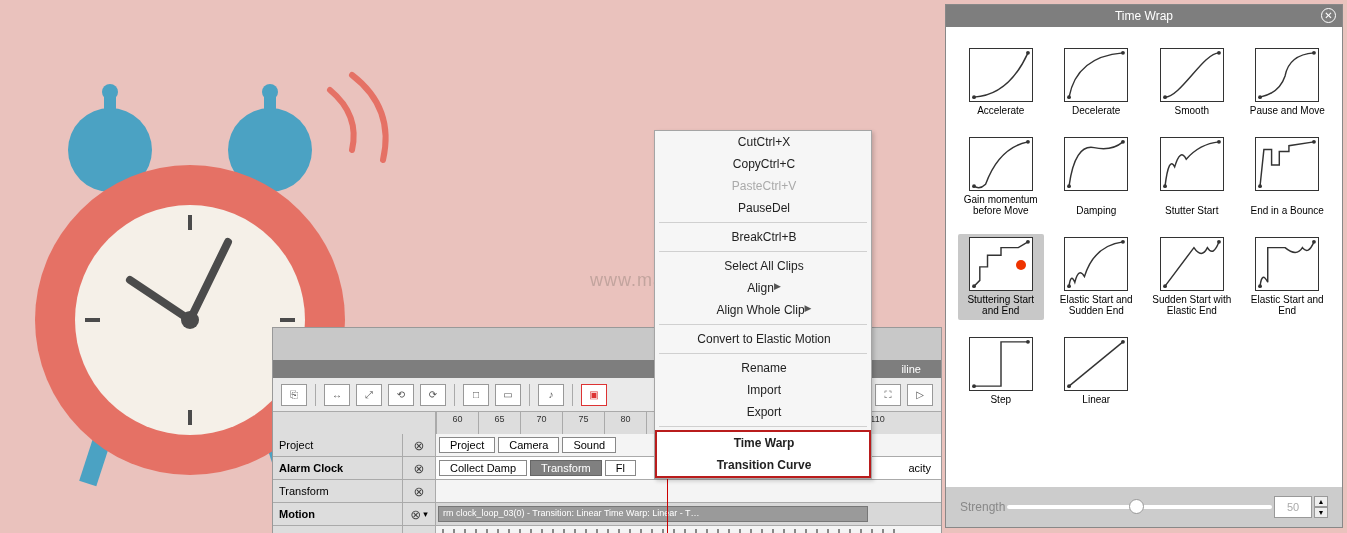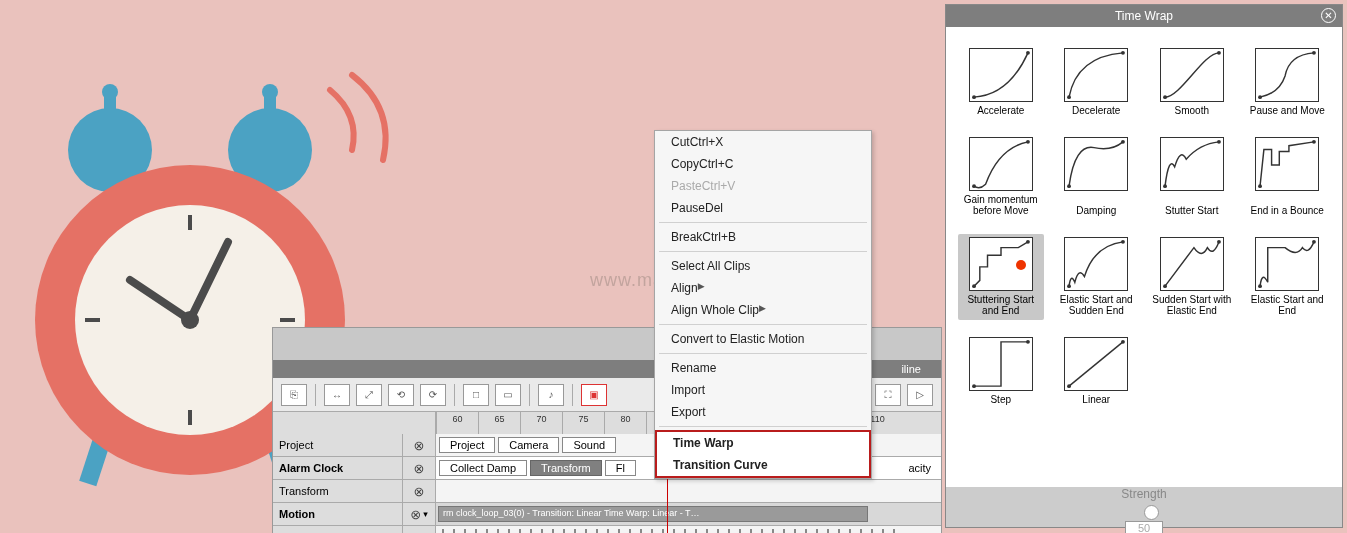--- a/index.html
+++ b/index.html
@@ -32,39 +32,39 @@
 .tab-btn.active { background: #808080; color: #fff; border-color: #666; }
 .close-icn { font-size: 13px; color: #444; cursor: pointer; }
 .clip-bar { position: absolute; left: 2px; top: 3px; height: 16px; background: #9a9a9a; color: #fff; font-size: 9px; padding: 1px 4px; white-space: nowrap; overflow: hidden; border: 1px solid #777; }
 .keyframes { position: absolute; left: 0; top: 0; right: 0; bottom: 0; }
 .kf { position: absolute; width: 2px; top: 3px; bottom: 3px; background: #888; }
 .track-footer { height: 10px; background: #d0d0d0; }
 .playhead { position: absolute; top: 52px; bottom: 0; width: 1px; background: #c00; left: 394px; z-index: 5; }
 
 
 .ctx-menu { position: absolute; left: 654px; top: 130px; width: 218px; background: #f6f6f6; border: 1px solid #a5a5a5; box-shadow: 2px 2px 4px rgba(0,0,0,.18); z-index: 30; }
-.ctx-item { display: flex; justify-content: flex-start; padding: 4px 14px 4px 16px; font-size: 12px; color: #222; cursor: pointer; position: relative; }
+.ctx-item { display: flex; justify-content: center; padding: 4px 14px 4px 16px; font-size: 12px; color: #222; cursor: pointer; position: relative; }
 .ctx-item.disabled { color: #aaa; }
 .ctx-item .arrow { color: #555; font-size: 9px; }
 .ctx-sep { height: 1px; background: #d0d0d0; margin: 3px 4px; }
 .ctx-group { border: 2px solid #b91c1c; background: #fff; font-weight: bold; }
 .ctx-group .ctx-item { background: #fff; }
 
 
 .twrap { position: absolute; right: 4px; top: 4px; width: 398px; height: 524px; background: #fff; border: 1px solid #888; z-index: 40; }
 .twrap-header { background: #7e7e7e; color: #fff; height: 22px; display: flex; align-items: center; justify-content: center; font-size: 12px; position: relative; }
 .twrap-close { position: absolute; right: 6px; top: 3px; width: 15px; height: 15px; border: 1px solid #fff; border-radius: 50%; display: flex; align-items: center; justify-content: center; font-size: 10px; cursor: pointer; }
 .twrap-grid { padding: 18px 12px 0 12px; display: grid; grid-template-columns: repeat(4, 1fr); gap: 14px 10px; }
 .preset { display: flex; flex-direction: column; align-items: center; cursor: pointer; padding: 3px; border-radius: 2px; justify-content: space-between; }
 .preset.selected { background: #c8c8c8; }
 .preset .thumb { width: 64px; height: 54px; background: #fff; border: 1px solid #333; position: relative; }
 .preset .thumb svg { width: 100%; height: 100%; }
 .preset.selected .thumb .red-dot { position: absolute; right: 6px; top: 22px; width: 10px; height: 10px; background: #e30; border-radius: 50%; }
 .preset .caption { font-size: 10px; text-align: center; margin-top: 3px; line-height: 1.15; max-width: 82px; }
-.twrap-footer { position: absolute; left: 0; right: 0; bottom: 0; height: 40px; background: #ccc; display: flex; align-items: center; padding: 0 14px; gap: 10px; flex-direction: column; }
+.twrap-footer { position: absolute; left: 0; right: 0; bottom: 0; height: 40px; background: #ccc; display: flex; align-items: center; padding: 0 14px; gap: 2px; }
 .twrap-footer .lab { color: #888; font-size: 12px; }
 .slider { flex: 1; height: 4px; background: #fff; position: relative; border-radius: 2px; }
 .slider .knob { position: absolute; left: 46%; top: -6px; width: 15px; height: 15px; background: #fff; border: 1px solid #999; border-radius: 50%; }
 .num-field { width: 38px; height: 22px; background: #fff; border: 1px solid #999; text-align: center; color: #aaa; font-size: 11px; }
 .stepper { width: 14px; display: flex; flex-direction: column; }
 .stepper div { height: 11px; background: #eee; border: 1px solid #999; font-size: 7px; text-align: center; line-height: 9px; cursor: pointer; }
 </style>
 </head>
 <body>
 

